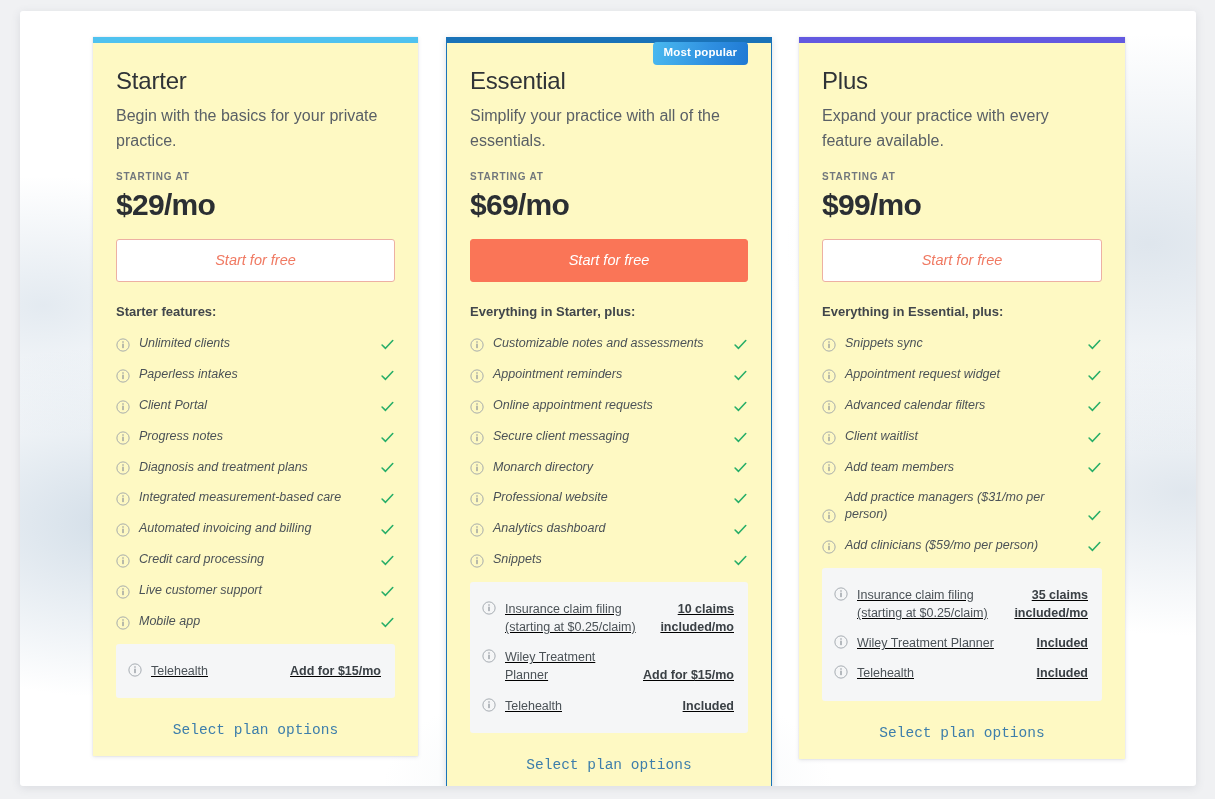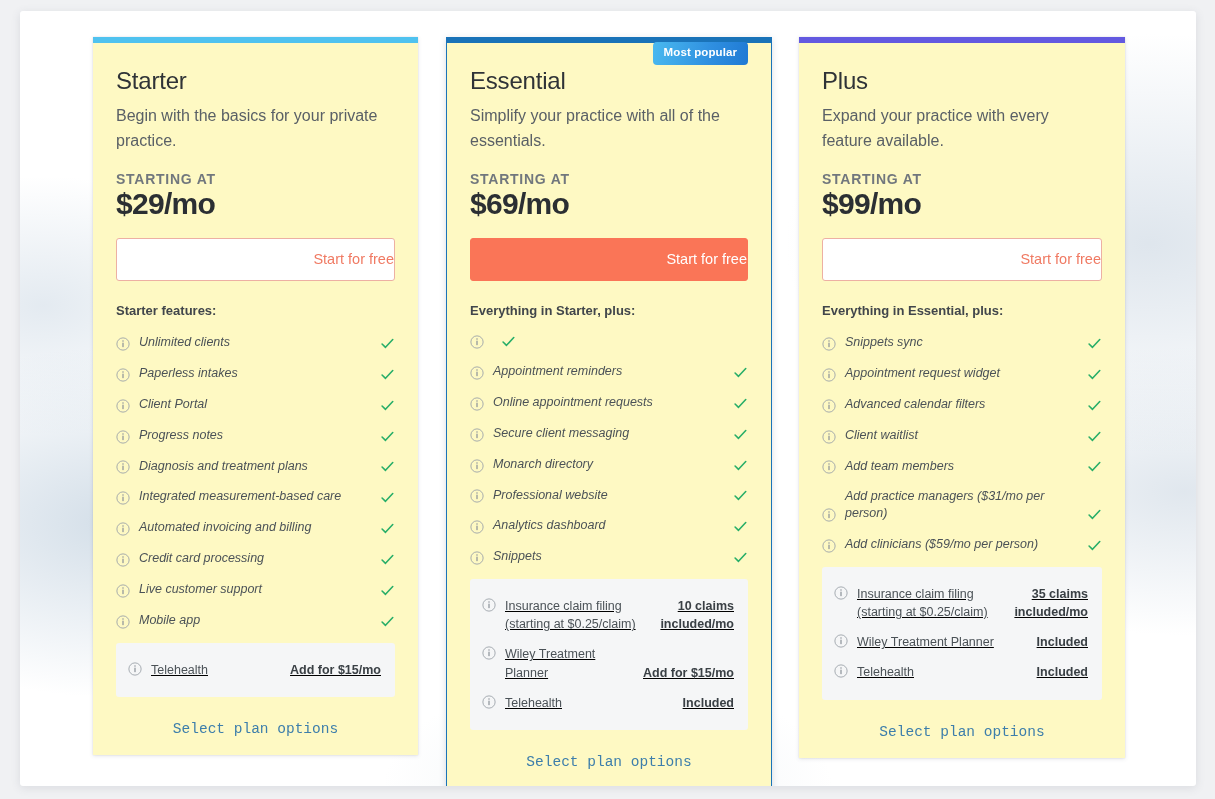--- a/index.html
+++ b/index.html
@@ -97,45 +97,47 @@
 
   .plan-desc {
     font-size: 16px;
     color: #5a6066;
     line-height: 1.55;
     margin-bottom: 17px;
     max-width: 275px;
   }
 
   .starting-at {
-    font-size: 14px;
+    font-size: 10px;
     letter-spacing: 0.75px;
     font-weight: bold;
     color: #71777d;
     text-transform: uppercase;
+    margin-bottom: 6px;
   }
 
   .price {
     font-size: 30px;
     font-weight: bold;
     color: #2b2f33;
     letter-spacing: -0.7px;
     margin-bottom: 17px;
   }
 
   .cta {
     display: block;
     width: 100%;
-    text-align: right;
+    text-align: center;
     font-size: 14.5px;
     padding: 13px 0 14px 0;
     border-radius: 3px;
     cursor: pointer;
     margin-bottom: 22px;
     line-height: 1;
+    font-style: italic;
   }
   .cta.outline {
     background: #ffffff;
     color: #f07a63;
     border: 1px solid #edb0a3;
   }
   .cta.solid {
     background: #fa7557;
     color: #ffffff;
     border: 1px solid #fa7557;
@@ -381,20 +383,21 @@
             <div class="price">$69/mo</div>
             <button class="cta solid">Start for free</button>
             <div class="features-title">Everything in Starter, plus:</div>
             <ul class="feat-list">
               <li class="feat">
                 <svg class="info-ico" viewBox="0 0 16 16">
                   <circle cx="8" cy="8" r="7" fill="none" stroke="#9aa1a8" stroke-width="1"></circle>
                   <circle cx="8" cy="4.6" r="0.85" fill="#8b9299"></circle>
                   <rect x="7.3" y="6.4" width="1.4" height="5.2" rx="0.55" fill="#8b9299"></rect>
                 </svg>
+                <span class="feat-label">Customizable notes and assessments</span>
                 <svg class="check" viewBox="0 0 18 18">
                   <path d="M2.5 9.6 L6.6 13.6 L15.3 4.3" fill="none" stroke="#27ae68" stroke-width="1.9" stroke-linecap="round" stroke-linejoin="round"></path>
                 </svg>
               </li>
               <li class="feat">
                 <svg class="info-ico" viewBox="0 0 16 16">
                   <circle cx="8" cy="8" r="7" fill="none" stroke="#9aa1a8" stroke-width="1"></circle>
                   <circle cx="8" cy="4.6" r="0.85" fill="#8b9299"></circle>
                   <rect x="7.3" y="6.4" width="1.4" height="5.2" rx="0.55" fill="#8b9299"></rect>
                 </svg>

